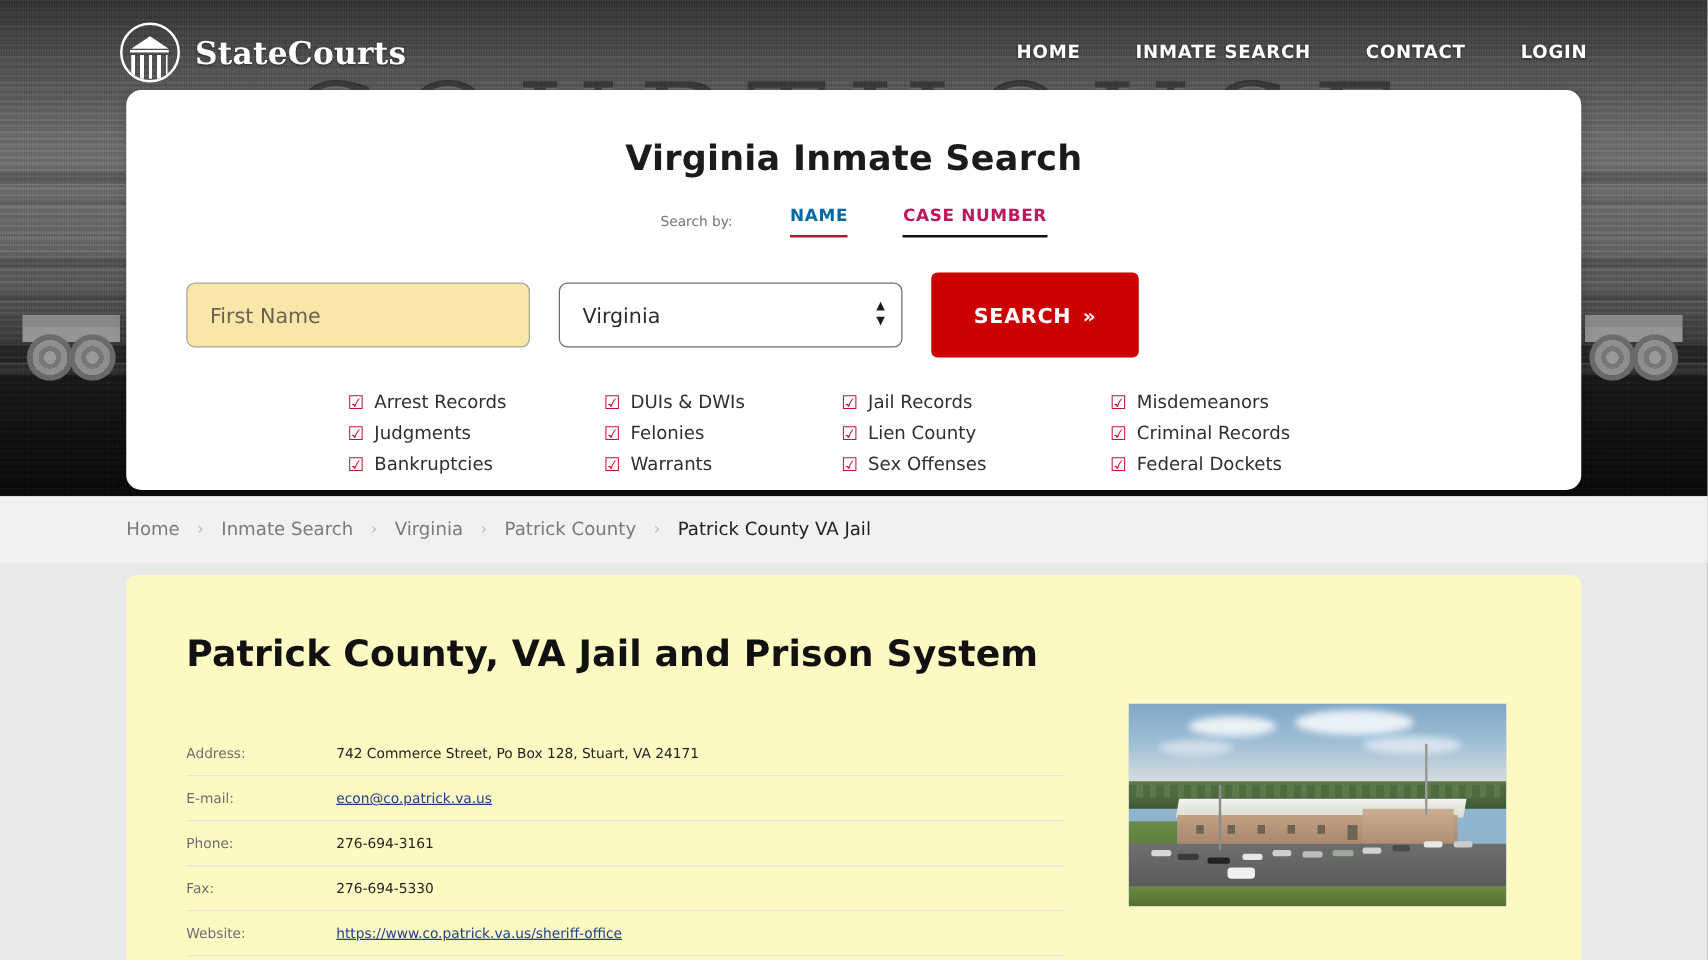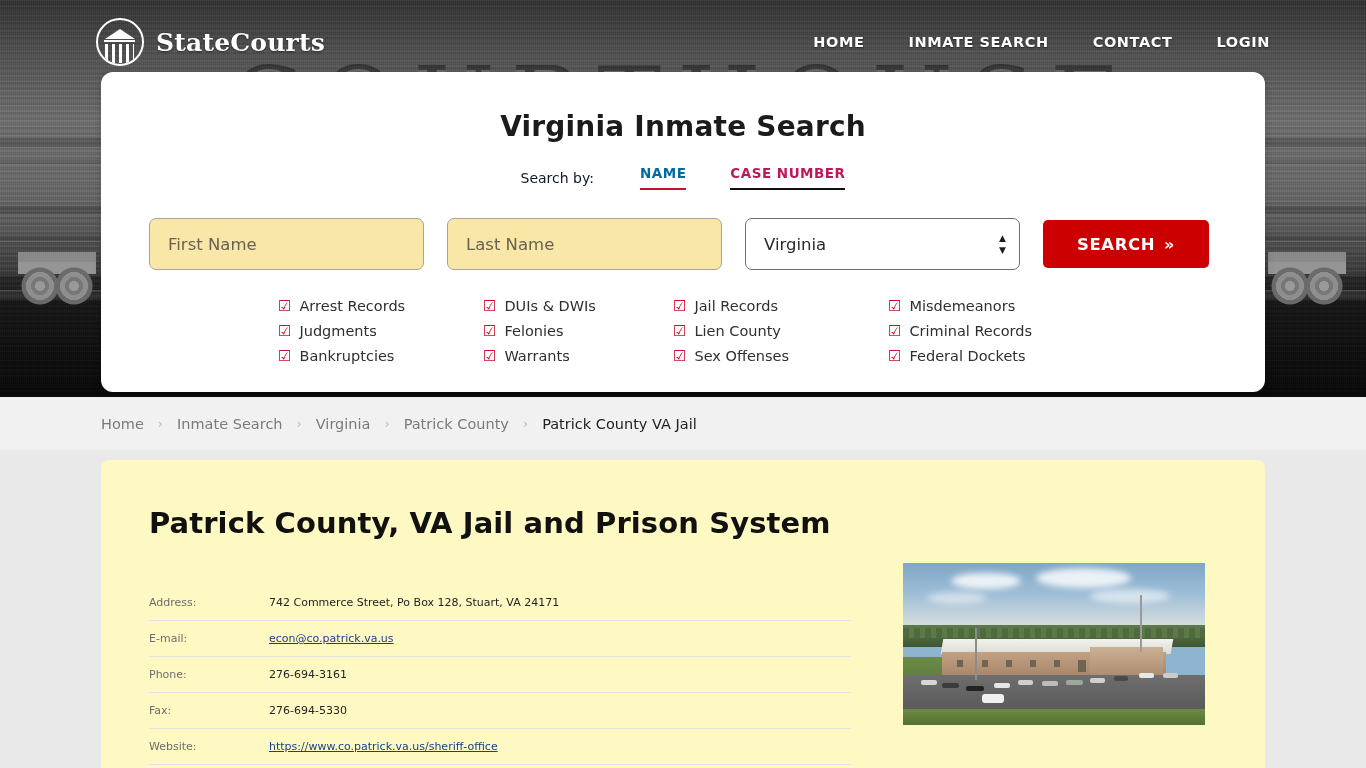--- a/index.html
+++ b/index.html
@@ -155,21 +155,21 @@
     color: #1b1b1b;
     margin: 14px 0 0 0;
     letter-spacing: .2px;
   }
   .searchby {
     display: flex; align-items: center; justify-content: center;
     gap: 0;
     margin-top: 22px;
   }
   .searchby-label {
-    color: #0f172a; font-size: 14px; margin-right: 34px;
+    color: #737373; font-size: 11px; margin-right: 34px;
   }
   .sb-tab {
     font-size: 13.5px; font-weight: 700; letter-spacing: .5px;
     padding-bottom: 7px; cursor: pointer;
   }
   .sb-tab.active { color: #0369a1; border-bottom: 2.5px solid #c8102e; margin-left: 12px; }
   .sb-tab.inactive { color: #be185d; border-bottom: 2.5px solid #111; margin-left: 44px; }
 
   .searchrow {
     display: flex; align-items: center; gap: 23px;
@@ -204,21 +204,21 @@
   }
   .state-arrows {
     position: absolute; right: 14px; top: 50%;
     transform: translateY(-50%);
     display: flex; flex-direction: column; gap: 3px;
     pointer-events: none;
     line-height: 1;
   }
   .state-arrows span { font-size: 9px; color: #1c1c1c; }
   .btn-search {
-    width: 166px; height: 48px;
+    width: 166px; height: 68px;
     background: #cc0000;
     border: none; border-radius: 5px;
     color: #fff;
     font-size: 16.5px; font-weight: 700;
     letter-spacing: .6px;
     cursor: pointer;
     display: flex; align-items: center; justify-content: center; gap: 9px;
     font-family: "DejaVu Sans", "Liberation Sans", sans-serif;
   }
   .btn-search .chev { font-size: 16px; }
@@ -378,21 +378,20 @@
     <h1 class="search-title">Virginia Inmate Search</h1>
 
     <div class="searchby">
       <span class="searchby-label">Search by:</span>
       <span class="sb-tab active">NAME</span>
       <span class="sb-tab inactive">CASE NUMBER</span>
     </div>
 
     <div class="searchrow">
       <input class="fld fld-first" type="text" placeholder="First Name" style="">
-      <input class="fld fld-last" type="text" placeholder="Last Name" style="">
       <div class="state-wrap">
         <select class="state-sel">
           <option>Virginia</option>
         </select>
         <span class="state-arrows">
           <span>▲</span>
             <span>▼</span>
         </span>
       </div>
       <button class="btn-search">

